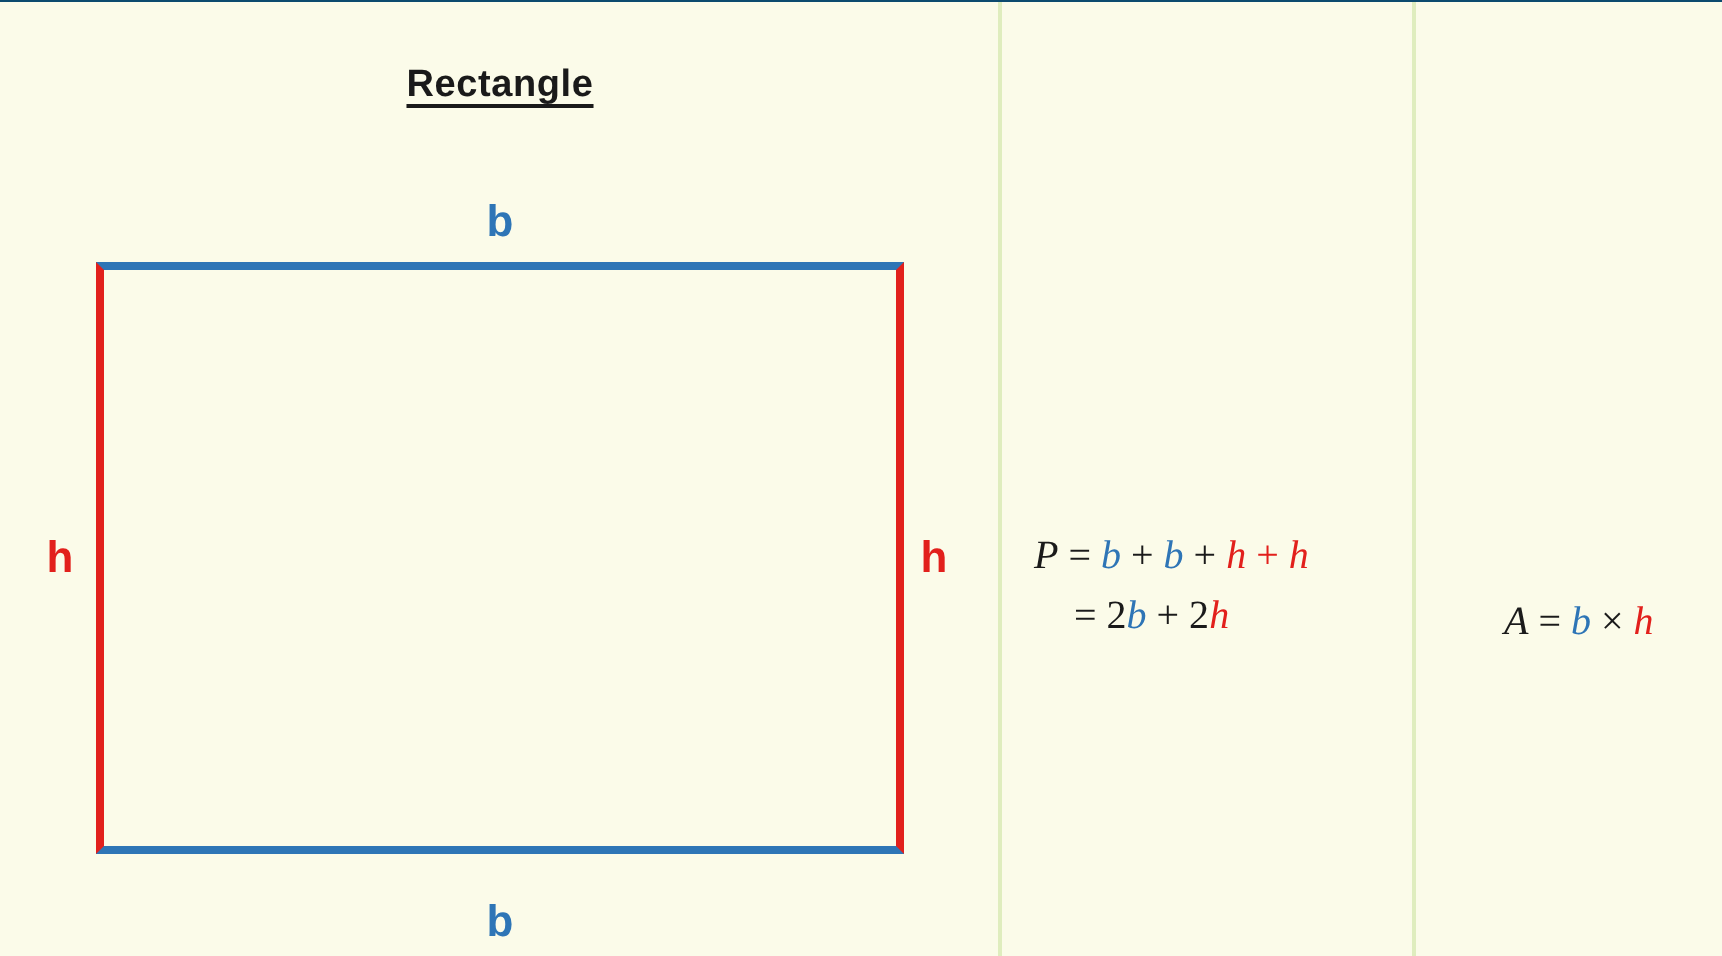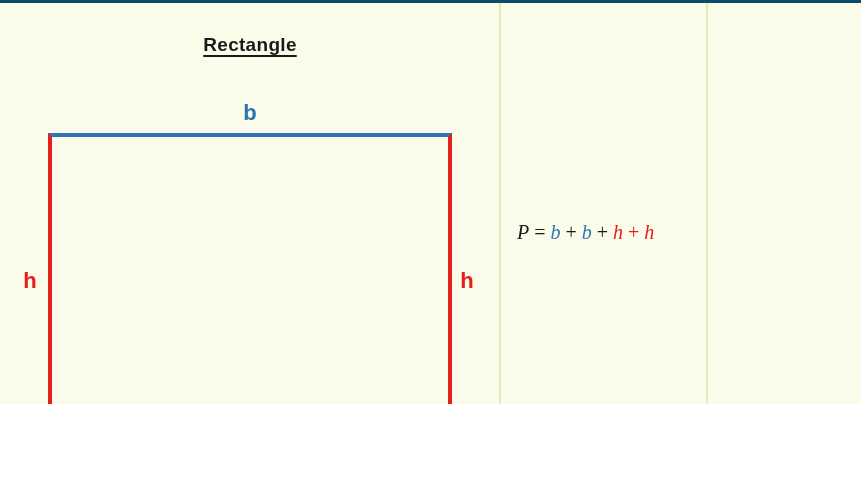--- a/index.html
+++ b/index.html
@@ -6,25 +6,25 @@
     --bg:#fbfbe9;
     --blue:#2e75b6;
     --red:#e2201c;
     --divider:#dfedbe;
     --ink:#161616;
   }
   *{box-sizing:border-box;}
   html,body{margin:0;padding:0;background:#fff;}
   .canvas{
     position:relative;
-    width:861px;height:404px;
+    width:861px;height:478px;
     background:var(--bg);
     font-family:"Liberation Sans",sans-serif;
     overflow:hidden;
-    border-top:3px solid #0c4a6e;
+    border-top:1px solid #0c4a6e;
   }
   .divider{
     position:absolute;top:0;bottom:0;width:2px;
     background:var(--divider);
   }
   .divider.d1{left:499px;}
   .divider.d2{left:706px;}
 
   .title{
     position:absolute;left:250px;top:31px;
@@ -58,20 +58,21 @@
   .lbl.b-top{left:250px;top:99px;}
   .lbl.b-bottom{left:250px;top:449px;}
   .lbl.h-left{left:30px;top:267px;}
   .lbl.h-right{left:467px;top:267px;}
 
   .formula{
     position:absolute;
     font-family:"Liberation Serif",serif;
     font-size:20px;color:#1a1a1a;
     white-space:nowrap;
+    margin-top:48px;
   }
   .formula.perimeter{left:517px;top:214px;line-height:30px;}
   .fline.indent{padding-left:20px;}
   .formula.area{left:752px;top:249px;line-height:26px;}
 </style>
 </head>
 <body>
 
 <div class="canvas">
 
@@ -82,16 +83,20 @@
 
   <div class="rect"></div>
 
   <div class="lbl blue b-top">b</div>
   <div class="lbl blue b-bottom">b</div>
   <div class="lbl red h-left">h</div>
   <div class="lbl red h-right">h</div>
 
   <div class="formula perimeter">
     <div class="fline"><span style="color: rgb(26, 26, 26); font-style: italic;">P</span><span style="color: rgb(26, 26, 26); font-style: normal;"> = </span><span style="color: rgb(46, 117, 182); font-style: italic;">b</span><span style="color: rgb(26, 26, 26); font-style: normal;"> + </span><span style="color: rgb(46, 117, 182); font-style: italic;">b</span><span style="color: rgb(26, 26, 26); font-style: normal;"> + </span><span style="color: rgb(226, 32, 28); font-style: italic;">h</span><span style="color: rgb(226, 32, 28); font-style: normal;"> + </span><span style="color: rgb(226, 32, 28); font-style: italic;">h</span></div>
+    <div class="fline indent"><span style="color: rgb(26, 26, 26); font-style: normal;">= 2</span><span style="color: rgb(46, 117, 182); font-style: italic;">b</span><span style="color: rgb(26, 26, 26); font-style: normal;"> + 2</span><span style="color: rgb(226, 32, 28); font-style: italic;">h</span></div>
   </div>
 
+  <div class="formula area">
+    <div class="fline"><span style="color: rgb(26, 26, 26); font-style: italic;">A</span><span style="color: rgb(26, 26, 26); font-style: normal;"> = </span><span style="color: rgb(46, 117, 182); font-style: italic;">b</span><span style="color: rgb(26, 26, 26); font-style: normal;"> × </span><span style="color: rgb(226, 32, 28); font-style: italic;">h</span></div>
+  </div>
 
 </div>
 
 </body></html>

